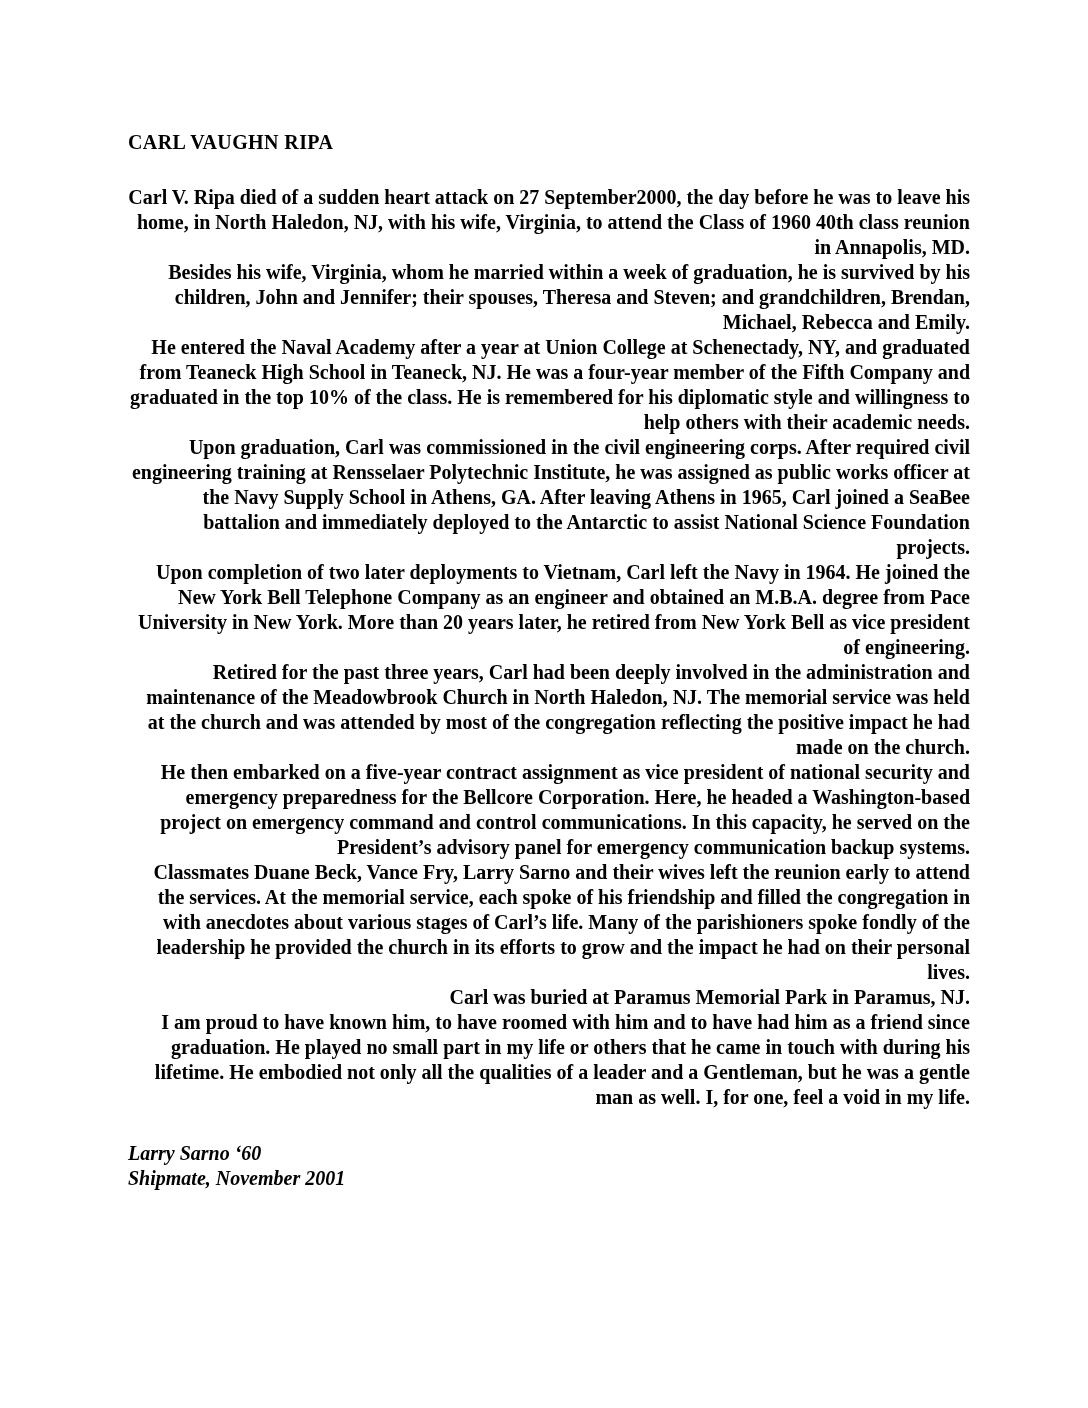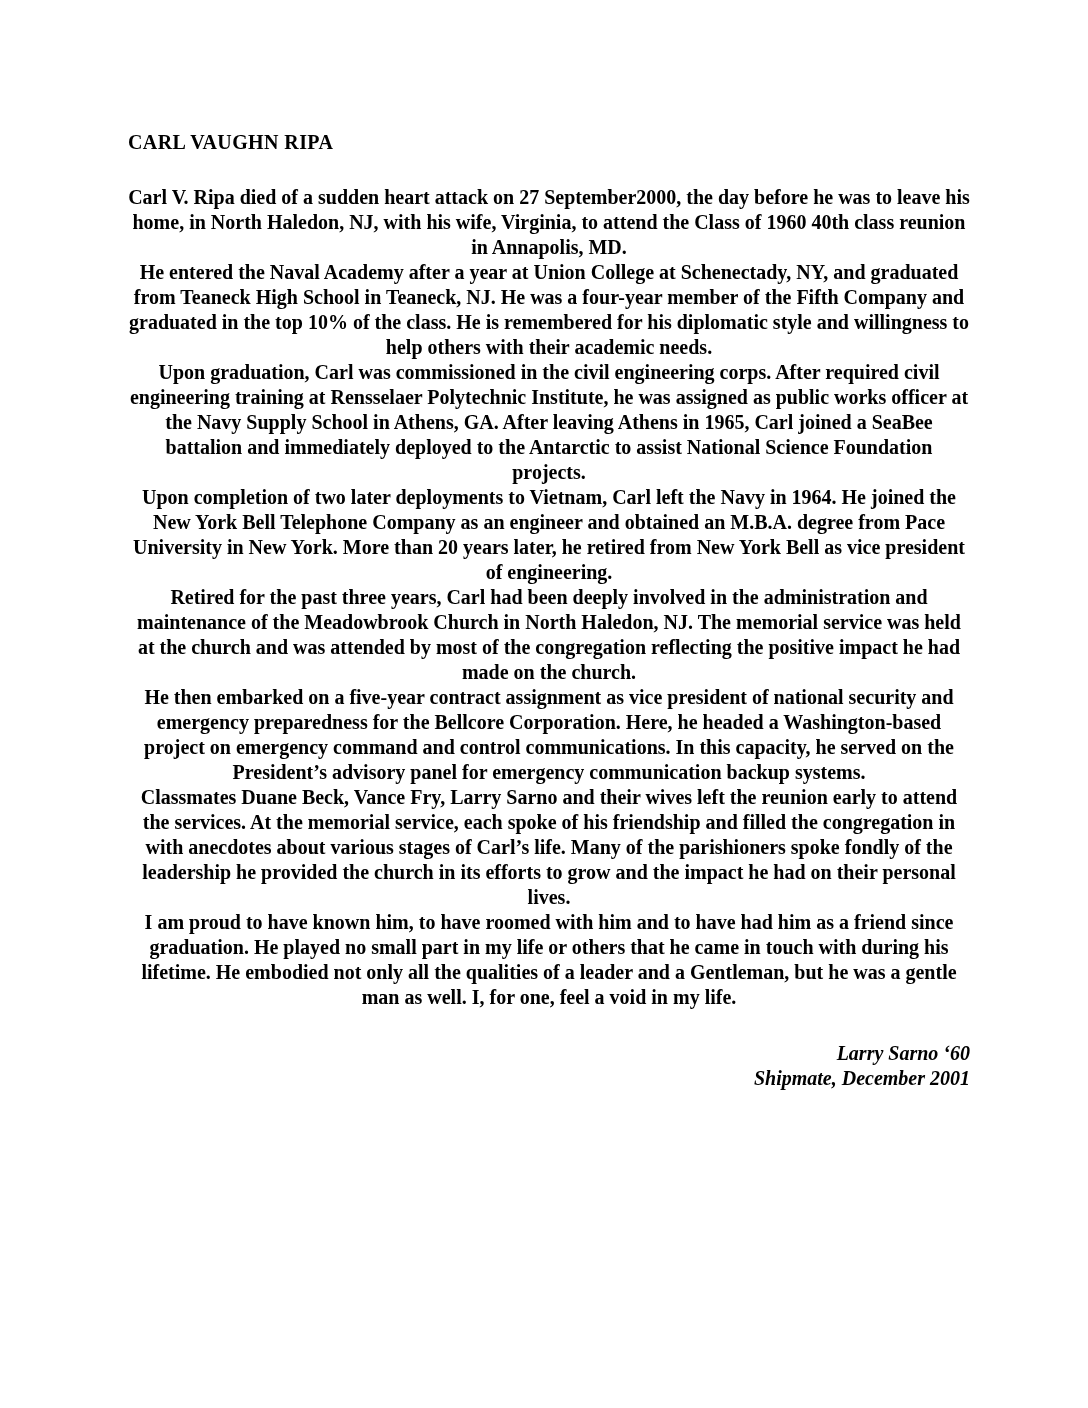--- a/index.html
+++ b/index.html
@@ -22,47 +22,48 @@
     overflow: hidden;
   }
   .doc-title {
     font-size: 20px;
     font-weight: 700;
     letter-spacing: 0.4px;
     margin: 0 0 30px 0;
   }
   .doc-body p {
     margin: 0;
-    text-align: center;
+    text-align: right;
   }
   .signature {
     margin-top: 31px;
     font-style: italic;
-    text-align: right;
   }
   .signature p {
     margin: 0;
   }
 </style>
 </head>
 <body>
 
 <div class="page">
 
   <h1 class="doc-title">CARL VAUGHN RIPA</h1>
 
   <div class="doc-body">
     <p>Carl V. Ripa died of a sudden heart attack on 27 September2000, the day before he was to leave his home, in North Haledon, NJ, with his wife, Virginia, to attend the Class of 1960 40th class reunion in Annapolis, MD.</p>
+    <p>Besides his wife, Virginia, whom he married within a week of graduation, he is survived by his children, John and Jennifer; their spouses, Theresa and Steven; and grandchildren, Brendan, Michael, Rebecca and Emily.</p>
     <p>He entered the Naval Academy after a year at Union College at Schenectady, NY, and graduated from Teaneck High School in Teaneck, NJ. He was a four-year member of the Fifth Company and graduated in the top 10% of the class. He is remembered for his diplomatic style and willingness to help others with their academic needs.</p>
     <p>Upon graduation, Carl was commissioned in the civil engineering corps. After required civil engineering training at Rensselaer Polytechnic Institute, he was assigned as public works officer at the Navy Supply School in Athens, GA. After leaving Athens in 1965, Carl joined a SeaBee battalion and immediately deployed to the Antarctic to assist National Science Foundation projects.</p>
     <p>Upon completion of two later deployments to Vietnam, Carl left the Navy in 1964. He joined the New York Bell Telephone Company as an engineer and obtained an M.B.A. degree from Pace University in New York. More than 20 years later, he retired from New York Bell as vice president of engineering.</p>
     <p>Retired for the past three years, Carl had been deeply involved in the administration and maintenance of the Meadowbrook Church in North Haledon, NJ. The memorial service was held at the church and was attended by most of the congregation reflecting the positive impact he had made on the church.</p>
     <p>He then embarked on a five-year contract assignment as vice president of national security and emergency preparedness for the Bellcore Corporation. Here, he headed a Washington-based project on emergency command and control communications. In this capacity, he served on the President’s advisory panel for emergency communication backup systems.</p>
     <p>Classmates Duane Beck, Vance Fry, Larry Sarno and their wives left the reunion early to attend the services. At the memorial service, each spoke of his friendship and filled the congregation in with anecdotes about various stages of Carl’s life. Many of the parishioners spoke fondly of the leadership he provided the church in its efforts to grow and the impact he had on their personal lives.</p>
+    <p>Carl was buried at Paramus Memorial Park in Paramus, NJ.</p>
     <p>I am proud to have known him, to have roomed with him and to have had him as a friend since graduation. He played no small part in my life or others that he came in touch with during his lifetime. He embodied not only all the qualities of a leader and a Gentleman, but he was a gentle man as well. I, for one, feel a void in my life.</p>
   </div>
 
   <div class="signature">
     <p>Larry Sarno ‘60</p>
-    <p>Shipmate, December 2001</p>
+    <p>Shipmate, November 2001</p>
   </div>
 
 </div>
 
 </body></html>

